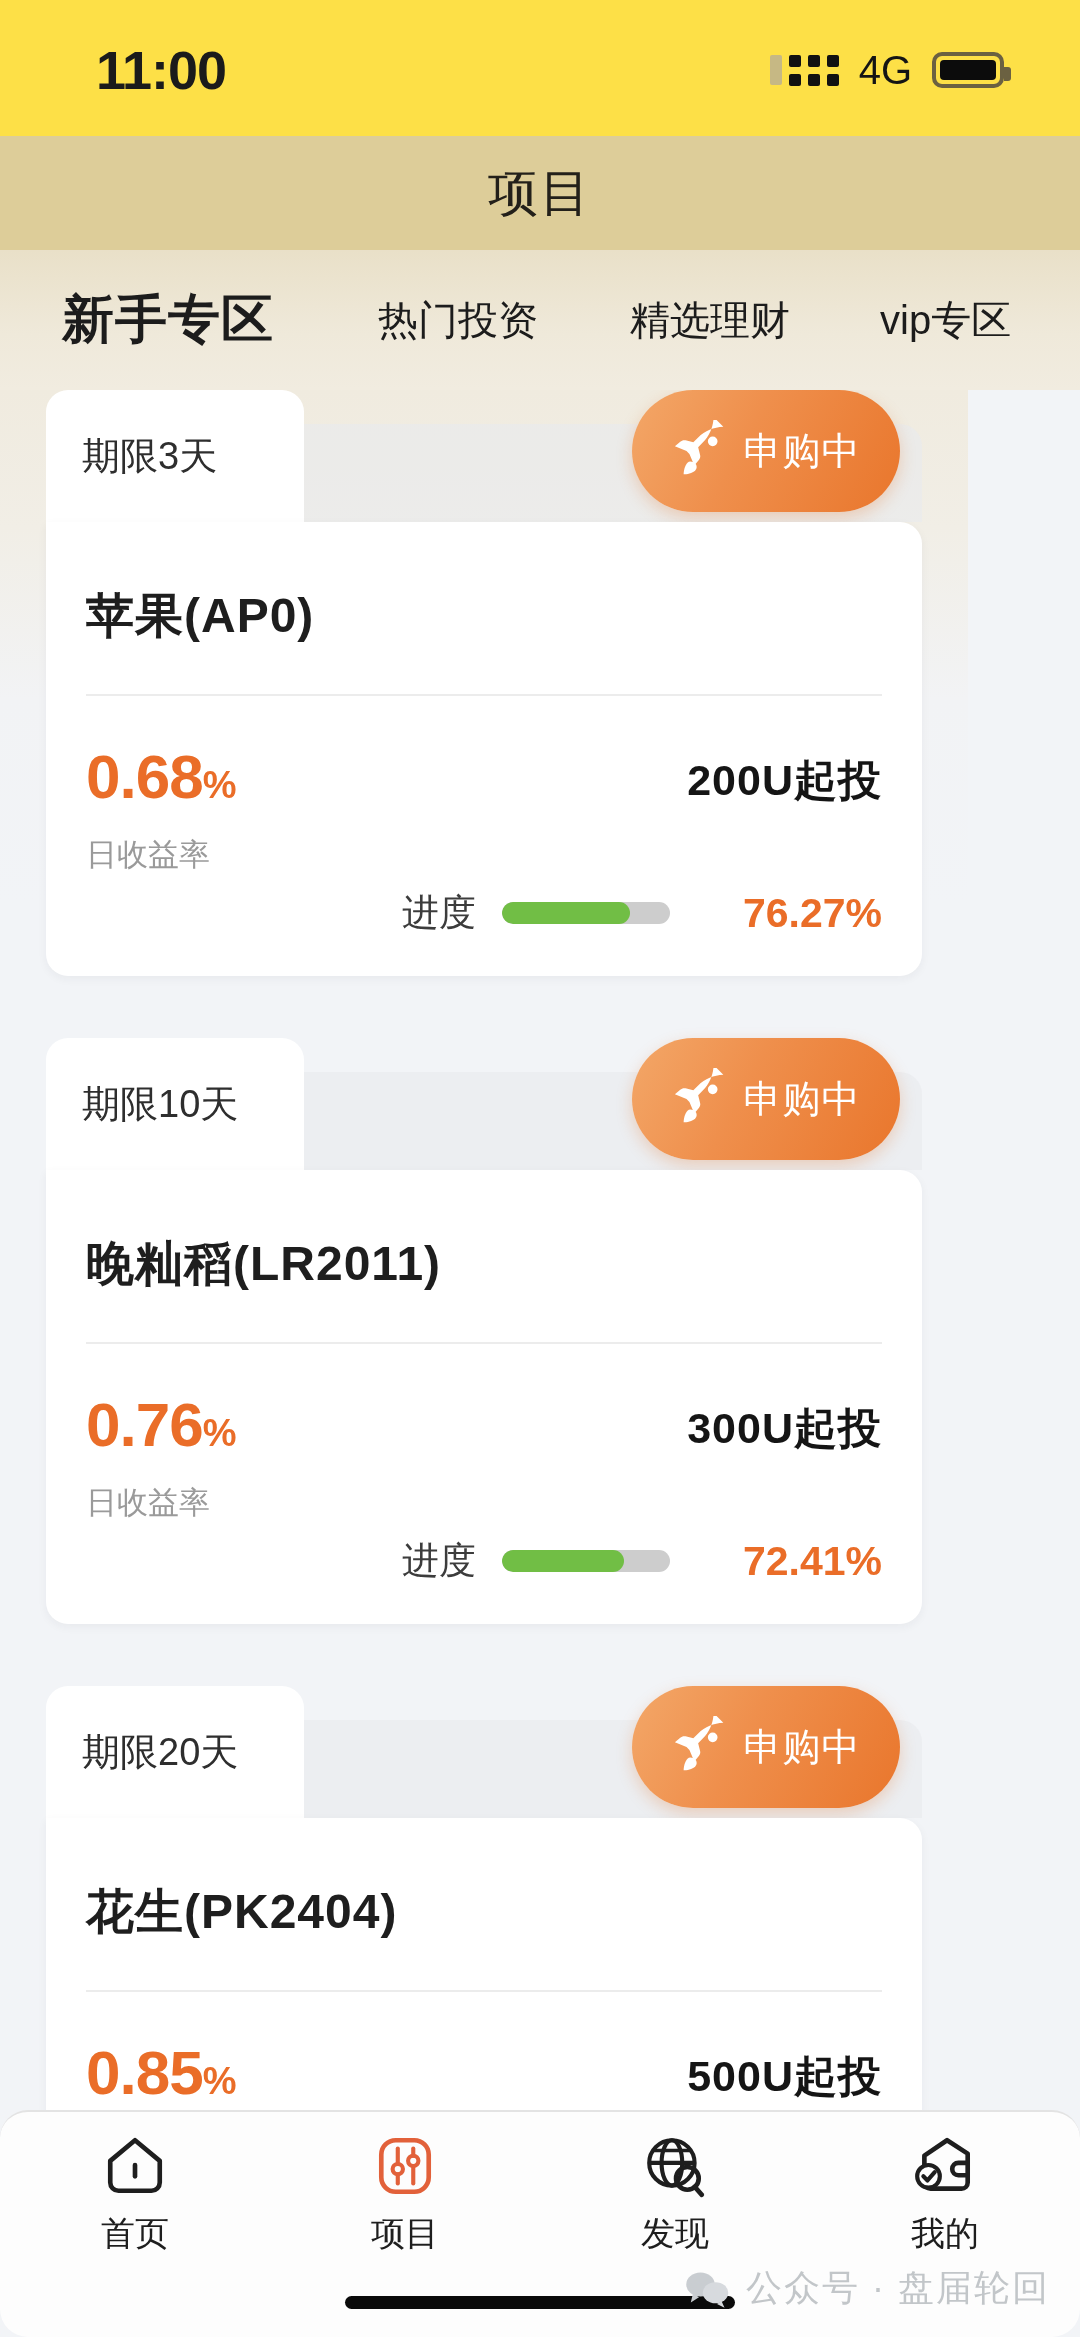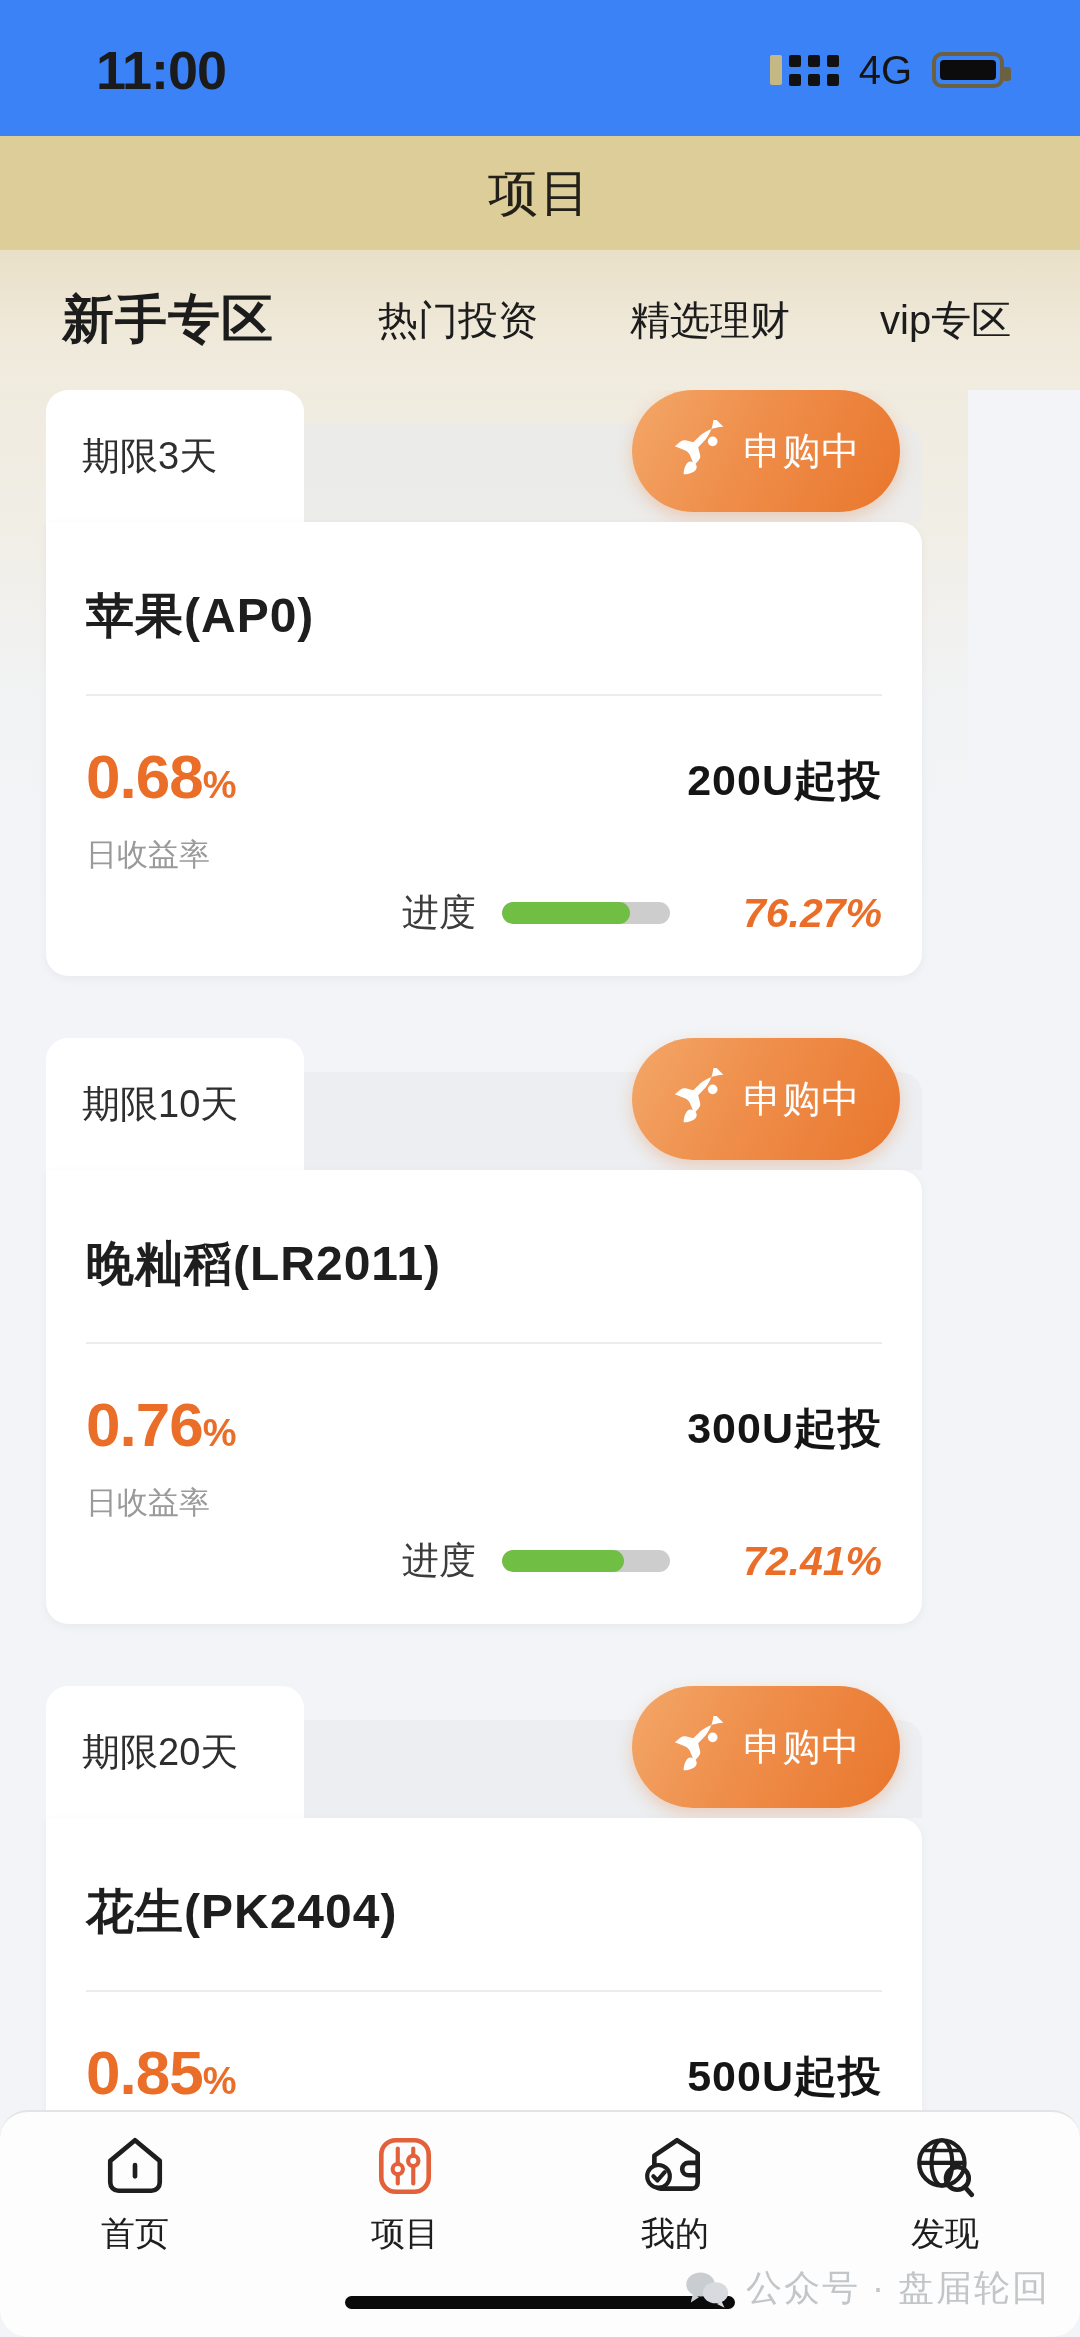--- a/index.html
+++ b/index.html
@@ -10,21 +10,21 @@
     overflow:hidden;
     position:relative;
   }
 
   
   #phone { position:relative; width:1080px; height:2337px; overflow:hidden; }
 
   
   #statusbar {
     position:absolute; top:0; left:0; width:1080px; height:136px;
-    background:#3b82f6;
+    background:#fde047;
     display:flex; align-items:center; justify-content:space-between;
     padding:4px 76px 0 96px;
   }
   #clock { font-size:54px; font-weight:700; color:#1b1b1b; letter-spacing:-1px; }
   #status-right { display:flex; align-items:center; gap:20px; }
 
   .sig { display:grid; grid-template-columns:repeat(4,12px); grid-template-rows:12px 12px;
          gap:7px 7px; align-items:end; }
   .sig i { display:block; width:12px; height:12px; background:#111; border-radius:2px; }
   .sig i.tall { height:30px; grid-row:1 / span 2; align-self:stretch; }
@@ -107,21 +107,21 @@
   .rate-label { margin-top:26px; font-size:31px; color:#9a9a9a; }
   .min-invest { font-size:43px; font-weight:700; color:#151515; letter-spacing:1px; padding-top:6px; }
 
   .progress-row {
     position:absolute; left:0; right:0; bottom:38px;
     display:flex; align-items:center; padding:0 40px;
   }
   .prog-label { font-size:37px; color:#3c3c3c; margin-left:316px; }
   .bar { flex:1; height:22px; background:#cdcdcd; border-radius:11px; margin:0 26px; overflow:hidden; }
   .bar-fill { height:100%; background:#71be45; border-radius:11px; }
-  .prog-pct { font-size:41px; color:#ea6d28; font-weight:700; min-width:186px; text-align:right;font-style:italic; }
+  .prog-pct { font-size:41px; color:#ea6d28; font-weight:700; min-width:186px; text-align:right; }
 
   .card-inner { position:relative; }
 
   
   #bottomnav {
     position:absolute; left:0; bottom:0; width:1080px; height:227px;
     background:#fdfdfd; border-top:2px solid #e3e3e3;border-radius:28px;
   }
   #navitems { display:flex; height:152px; }
   .navitem { flex:1; display:flex; flex-direction:column; align-items:center; justify-content:center; gap:12px; padding-top:14px; }
@@ -290,39 +290,39 @@
           <circle cx="25" cy="35" r="5" fill="none" stroke="#e2613a" stroke-width="4"></circle>
           <line x1="40" y1="15" x2="40" y2="22" stroke="#e2613a" stroke-width="4" stroke-linecap="round"></line>
           <line x1="40" y1="32" x2="40" y2="49" stroke="#e2613a" stroke-width="4" stroke-linecap="round"></line>
           <circle cx="40" cy="27" r="5" fill="none" stroke="#e2613a" stroke-width="4"></circle>
         </svg>
         <div class="txt">项目</div>
       </div>
 
       <div class="navitem">
         <svg class="ico" viewBox="0 0 64 64">
-          <path d="M12 22 L34 7 L54 20 V48 a6 6 0 0 1 -6 6 H18 a6 6 0 0 1 -6 -6 Z" fill="none" stroke="#1e1e1e" stroke-width="4.5" stroke-linejoin="round"></path>
-          <path d="M54 29 H45 a6 6 0 0 0 0 12 h9" fill="none" stroke="#1e1e1e" stroke-width="4.5" stroke-linejoin="round"></path>
-          <circle cx="16" cy="42" r="11" fill="#ffffff" stroke="#1e1e1e" stroke-width="4"></circle>
-          <path d="M11 42 l4 4 l7 -8" fill="none" stroke="#1e1e1e" stroke-width="4" stroke-linecap="round" stroke-linejoin="round"></path>
-        </svg>
-        <div class="txt">我的</div>
-      </div>
-
-      <div class="navitem">
-        <svg class="ico" viewBox="0 0 64 64">
           <circle cx="29" cy="29" r="22" fill="none" stroke="#1e1e1e" stroke-width="4"></circle>
           <ellipse cx="29" cy="29" rx="10" ry="22" fill="none" stroke="#1e1e1e" stroke-width="4"></ellipse>
           <line x1="7" y1="29" x2="51" y2="29" stroke="#1e1e1e" stroke-width="4"></line>
           <line x1="11" y1="17" x2="47" y2="17" stroke="#1e1e1e" stroke-width="3.4"></line>
           <circle cx="44" cy="44" r="11" fill="none" stroke="#1e1e1e" stroke-width="4.5"></circle>
           <line x1="51" y1="52" x2="58" y2="60" stroke="#1e1e1e" stroke-width="4.5" stroke-linecap="round"></line>
         </svg>
         <div class="txt">发现</div>
       </div>
+
+      <div class="navitem">
+        <svg class="ico" viewBox="0 0 64 64">
+          <path d="M12 22 L34 7 L54 20 V48 a6 6 0 0 1 -6 6 H18 a6 6 0 0 1 -6 -6 Z" fill="none" stroke="#1e1e1e" stroke-width="4.5" stroke-linejoin="round"></path>
+          <path d="M54 29 H45 a6 6 0 0 0 0 12 h9" fill="none" stroke="#1e1e1e" stroke-width="4.5" stroke-linejoin="round"></path>
+          <circle cx="16" cy="42" r="11" fill="#ffffff" stroke="#1e1e1e" stroke-width="4"></circle>
+          <path d="M11 42 l4 4 l7 -8" fill="none" stroke="#1e1e1e" stroke-width="4" stroke-linecap="round" stroke-linejoin="round"></path>
+        </svg>
+        <div class="txt">我的</div>
+      </div>
     </div>
 
     <div id="homebar"></div>
 
     <div id="watermark">
       <svg class="wm-ico" viewBox="0 0 64 52">
         <ellipse cx="22" cy="20" rx="19" ry="16" fill="#c9cdd1"></ellipse>
         <path d="M12 32 L9 44 L20 37 Z" fill="#c9cdd1"></path>
         <ellipse cx="42" cy="31" rx="17" ry="14" fill="#d7dade"></ellipse>
         <path d="M50 42 L54 51 L44 46 Z" fill="#d7dade"></path>

